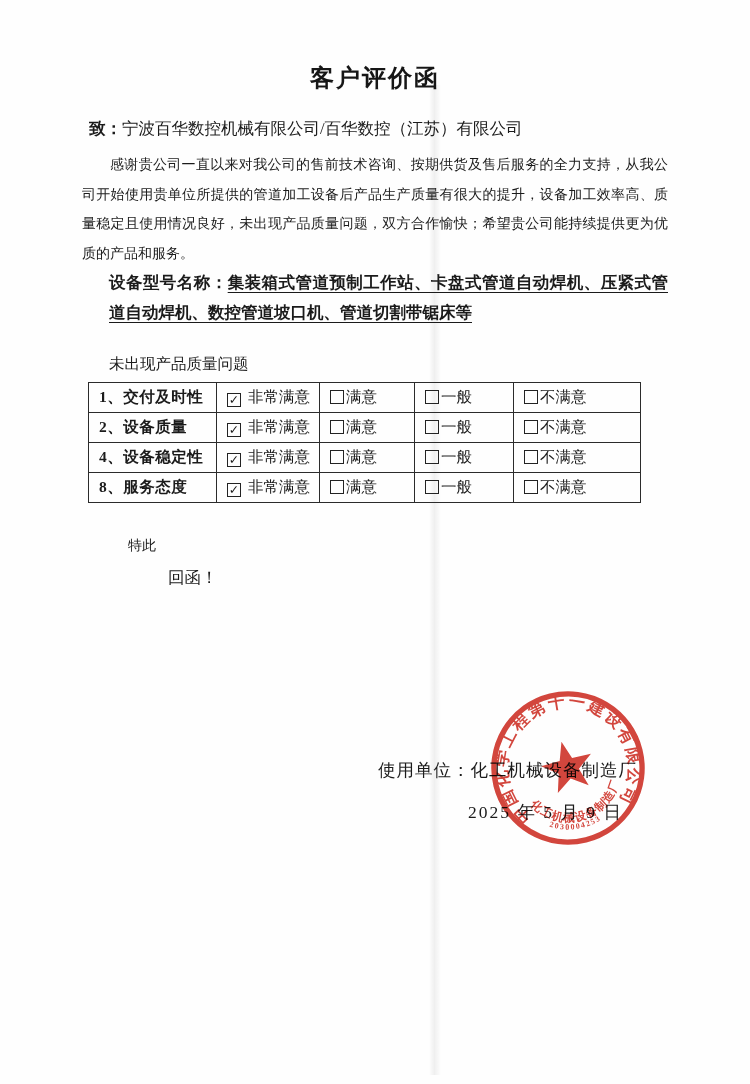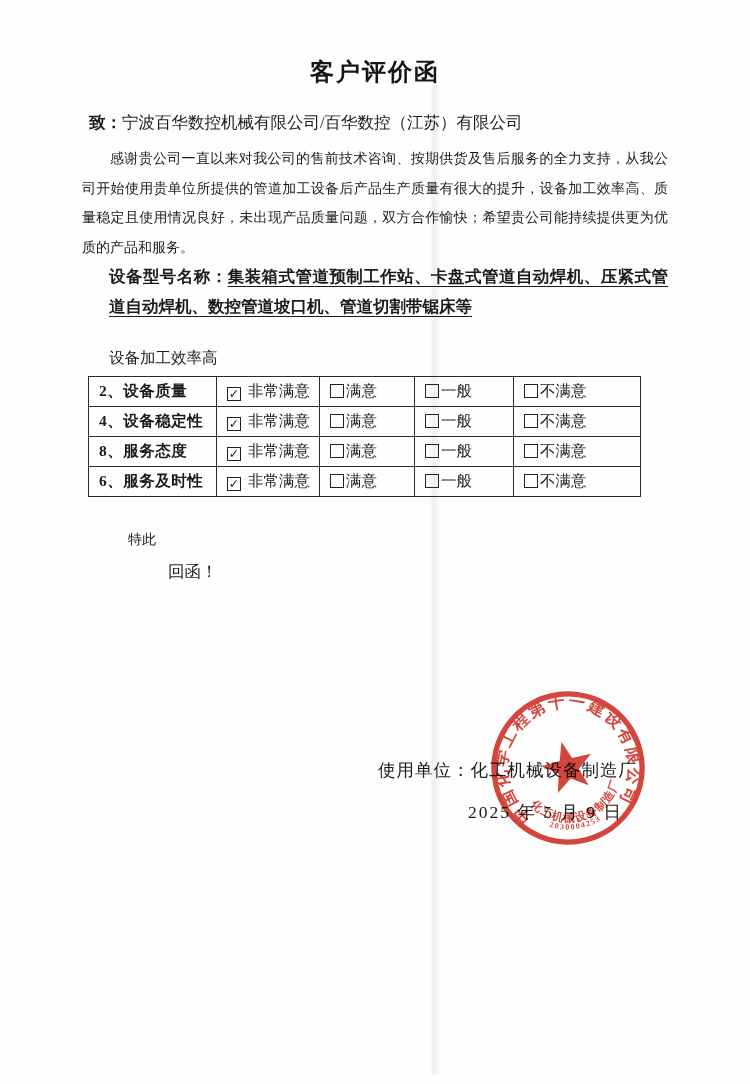--- a/index.html
+++ b/index.html
@@ -6,21 +6,21 @@
   .page {
     position:relative; width:750px; height:1084px; margin:0 auto;
     background:#fefefe; overflow:hidden;
     font-family:"Liberation Serif", serif; color:#1b1b1b;
   }
   .scan-seam {
     position:absolute; left:429px; top:85px; width:12px; height:990px;
     background:linear-gradient(to right, rgba(0,0,0,0), rgba(0,0,0,0.06) 45%, rgba(0,0,0,0));
     pointer-events:none;
   }
-  .content { position:absolute; left:82px; top:56px; width:586px; }
+  .content { position:absolute; left:82px; top:62px; width:586px; }
   h1.doc-title {
     margin:0 0 20px 0; text-align:center; font-size:24px; font-weight:bold;
     letter-spacing:2px; color:#161616;
   }
   .line { margin:7px; font-size:16.5px; line-height:29px; }
   .bold { font-weight:bold; }
   .body-par { margin:0; font-size:14px; line-height:29.5px; text-indent:2em; text-align:justify; }
   .equip { margin:0 0 0 27px; font-size:16.5px; line-height:29.5px; text-align:justify; }
   .equip .models { font-weight:bold; text-decoration:underline; text-underline-offset:4px; }
   .survey-title { margin:27px 0 7px 27px; font-size:15.5px; }
@@ -60,54 +60,54 @@
 
   <div class="content">
     <h1 class="doc-title">客户评价函</h1>
 
     <p class="line"><span class="bold">致：</span><span>宁波百华数控机械有限公司/百华数控（江苏）有限公司</span></p>
 
     <p class="body-par">感谢贵公司一直以来对我公司的售前技术咨询、按期供货及售后服务的全力支持，从我公司开始使用贵单位所提供的管道加工设备后产品生产质量有很大的提升，设备加工效率高、质量稳定且使用情况良好，未出现产品质量问题，双方合作愉快；希望贵公司能持续提供更为优质的产品和服务。</p>
 
     <p class="equip"><span class="bold">设备型号名称：</span><span class="models">集装箱式管道预制工作站、卡盘式管道自动焊机、压紧式管道自动焊机、数控管道坡口机、管道切割带锯床等</span></p>
 
-    <p class="survey-title">设备加工效率高</p>
+    <p class="survey-title">未出现产品质量问题</p>
 
     <table class="survey">
       <colgroup>
           <col style="width:128px">
           <col style="width:103px">
           <col style="width:95px">
           <col style="width:99px">
           <col style="width:127px">
         </colgroup>
       <tbody>
+        <tr>
+          <td class="rlabel">1、交付及时性</td>
+          <td><span class="cb checked"><i>✓</i></span><span>非常满意</span></td>
+          <td><span class="cb unchecked"></span><span>满意</span></td>
+          <td><span class="cb unchecked"></span><span>一般</span></td>
+          <td><span class="cb unchecked"></span><span>不满意</span></td>
+        </tr>
         <tr>
           <td class="rlabel">2、设备质量</td>
           <td><span class="cb checked"><i>✓</i></span><span>非常满意</span></td>
           <td><span class="cb unchecked"></span><span>满意</span></td>
           <td><span class="cb unchecked"></span><span>一般</span></td>
           <td><span class="cb unchecked"></span><span>不满意</span></td>
         </tr>
         <tr>
           <td class="rlabel">4、设备稳定性</td>
           <td><span class="cb checked"><i>✓</i></span><span>非常满意</span></td>
           <td><span class="cb unchecked"></span><span>满意</span></td>
           <td><span class="cb unchecked"></span><span>一般</span></td>
           <td><span class="cb unchecked"></span><span>不满意</span></td>
         </tr>
         <tr>
           <td class="rlabel">8、服务态度</td>
-          <td><span class="cb checked"><i>✓</i></span><span>非常满意</span></td>
-          <td><span class="cb unchecked"></span><span>满意</span></td>
-          <td><span class="cb unchecked"></span><span>一般</span></td>
-          <td><span class="cb unchecked"></span><span>不满意</span></td>
-        </tr>
-        <tr>
-          <td class="rlabel">6、服务及时性</td>
           <td><span class="cb checked"><i>✓</i></span><span>非常满意</span></td>
           <td><span class="cb unchecked"></span><span>满意</span></td>
           <td><span class="cb unchecked"></span><span>一般</span></td>
           <td><span class="cb unchecked"></span><span>不满意</span></td>
         </tr>
       </tbody>
     </table>
 
     <p class="closing-word">特此</p>
     <p class="closing-reply">回函！</p>

